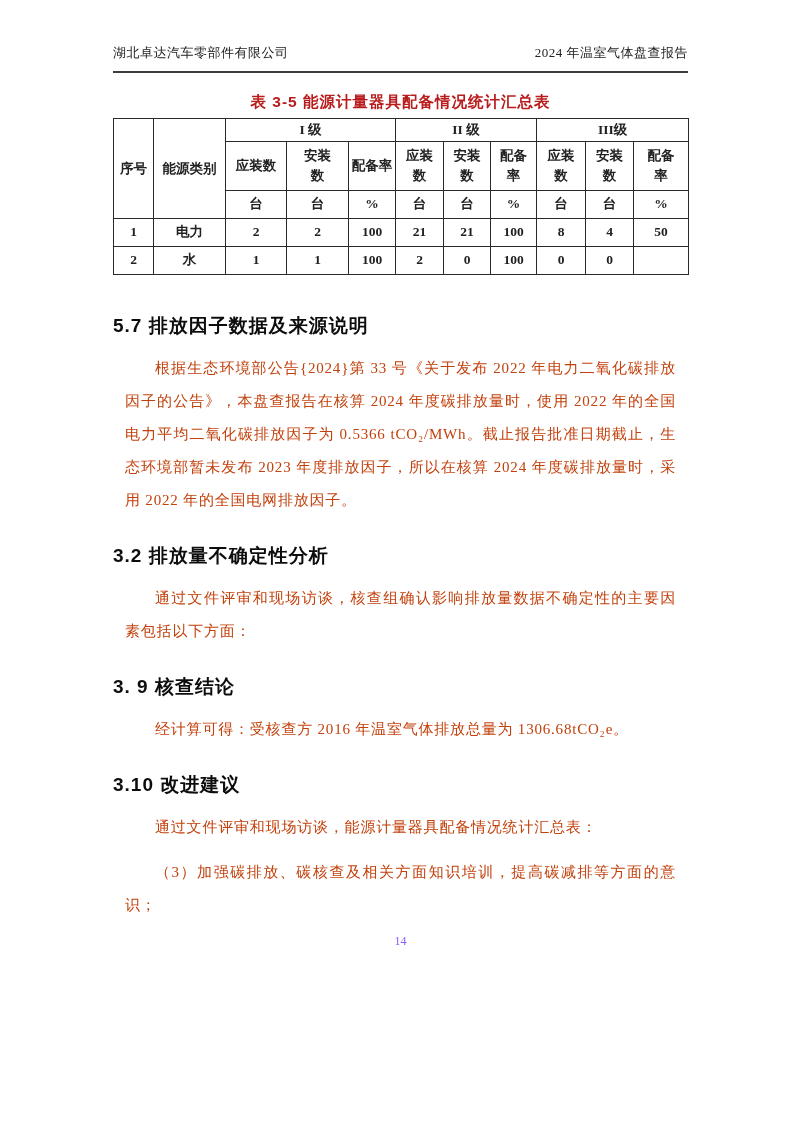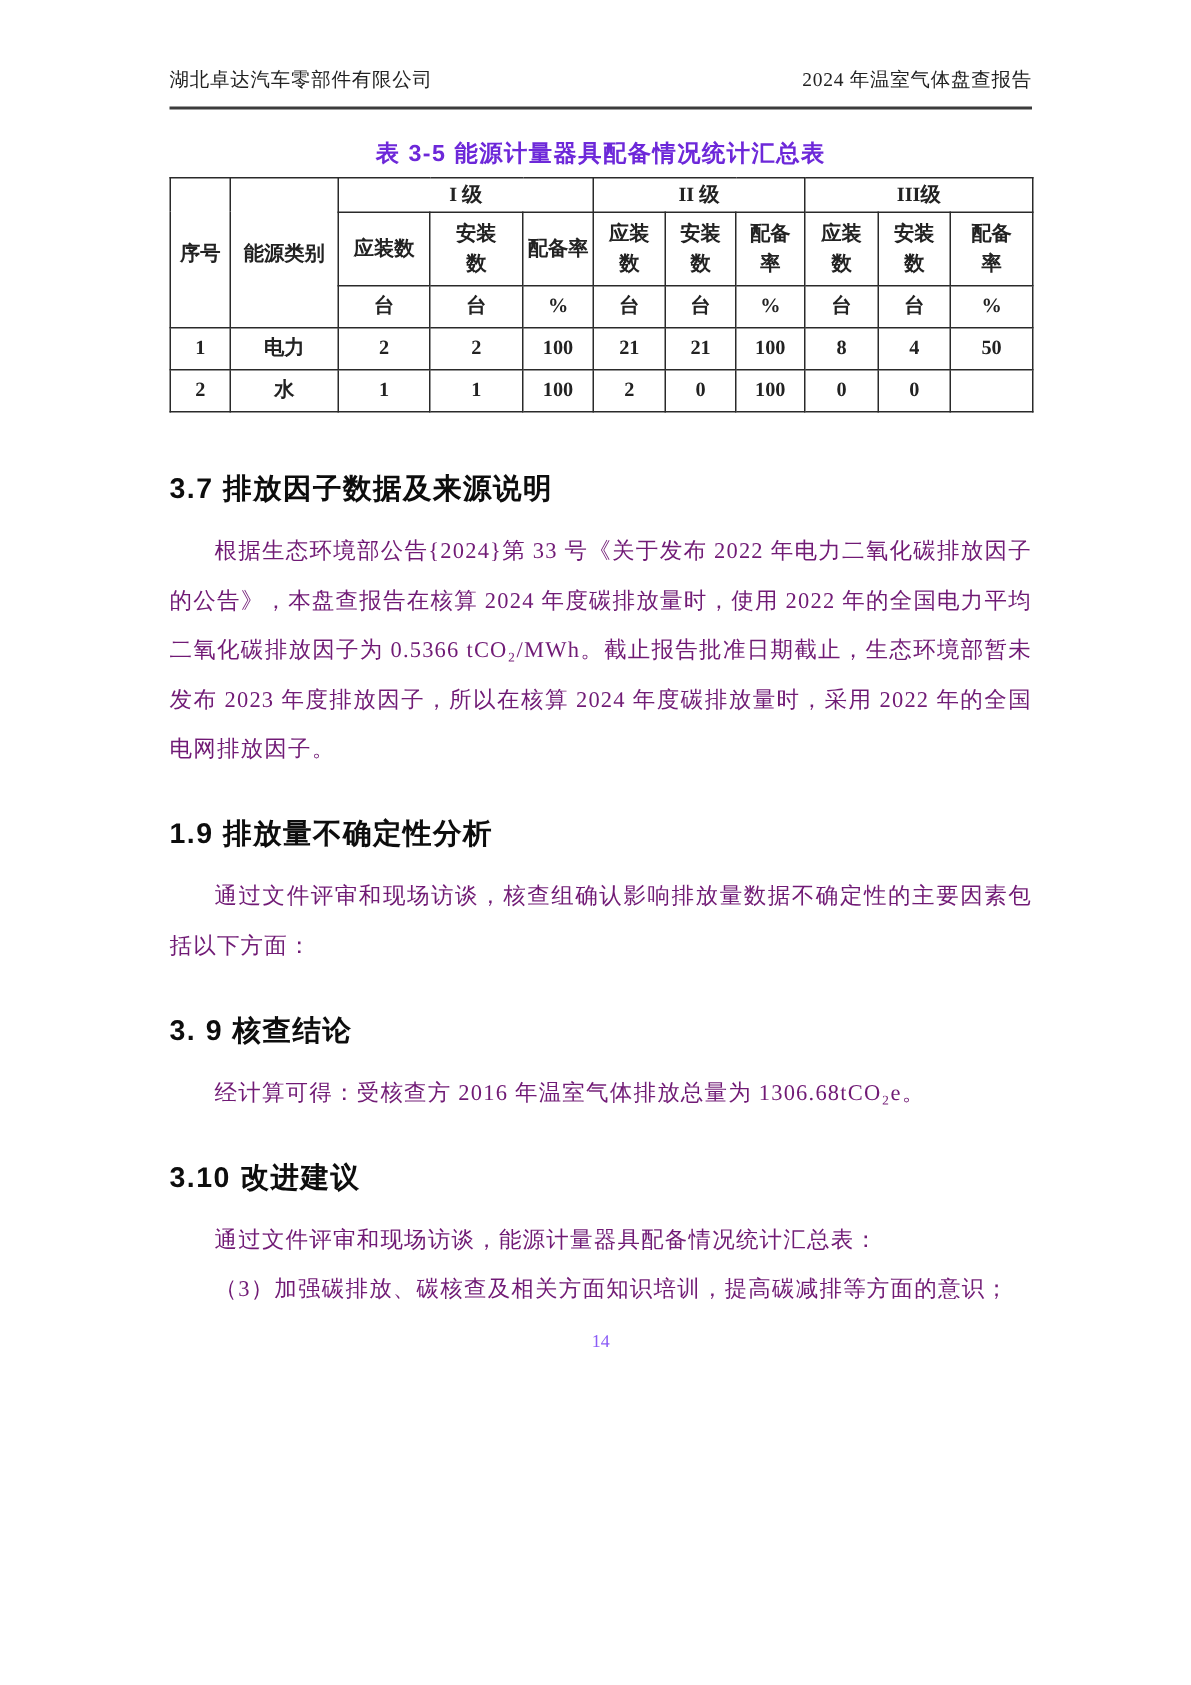--- a/index.html
+++ b/index.html
@@ -26,21 +26,21 @@
     color: #222;
   }
   
   .table-caption {
     margin-top: 19px;
     text-align: center;
     font-family: "Liberation Sans", "DejaVu Sans", sans-serif;
     font-weight: 700;
     font-size: 15.5px;
     letter-spacing: 1px;
-    color: #6d28d9;
+    color: #b91c1c;
   }
   
   table.energy-table {
     border-collapse: collapse;
     table-layout: fixed;
     width: 575px;
     margin: 5px auto 0 auto;
     font-size: 13.5px;
     color: #222;
   }
@@ -67,22 +67,22 @@
     letter-spacing: 1px;
     margin: 26px 0 13px 0;
   }
   .section-heading.first { margin-top: 38px; }
   .para {
     font-size: 15px;
     line-height: 33px;
     text-align: justify;
     text-indent: 2em;
     letter-spacing: 0.8px;
-    margin: 0;
-    color: #701a75;
+    margin: 12px;
+    color: #c2410c;
   }
   
   .page-number {
     text-align: center;
     font-size: 12px;
     margin-top: 10px;
     color: #8b5cf6;
   }
 </style>
 </head>
@@ -171,26 +171,26 @@
         <td>0</td>
         <td>100</td>
         <td>0</td>
         <td>0</td>
         <td></td>
       </tr>
     </tbody>
   </table>
 
   <section>
-    <h2 class="section-heading first">3.7 排放因子数据及来源说明</h2>
+    <h2 class="section-heading first">5.7 排放因子数据及来源说明</h2>
     <p class="para">根据生态环境部公告{2024}第 33 号《关于发布 2022 年电力二氧化碳排放因子的公告》，本盘查报告在核算 2024 年度碳排放量时，使用 2022 年的全国电力平均二氧化碳排放因子为 0.5366 tCO₂/MWh。截止报告批准日期截止，生态环境部暂未发布 2023 年度排放因子，所以在核算 2024 年度碳排放量时，采用 2022 年的全国电网排放因子。</p>
   </section>
 
   <section>
-    <h2 class="section-heading">1.9 排放量不确定性分析</h2>
+    <h2 class="section-heading">3.2 排放量不确定性分析</h2>
     <p class="para">通过文件评审和现场访谈，核查组确认影响排放量数据不确定性的主要因素包括以下方面：</p>
   </section>
 
   <section>
     <h2 class="section-heading">3. 9 核查结论</h2>
     <p class="para">经计算可得：受核查方 2016 年温室气体排放总量为 1306.68tCO₂e。</p>
   </section>
 
   <section>
     <h2 class="section-heading">3.10 改进建议</h2>

